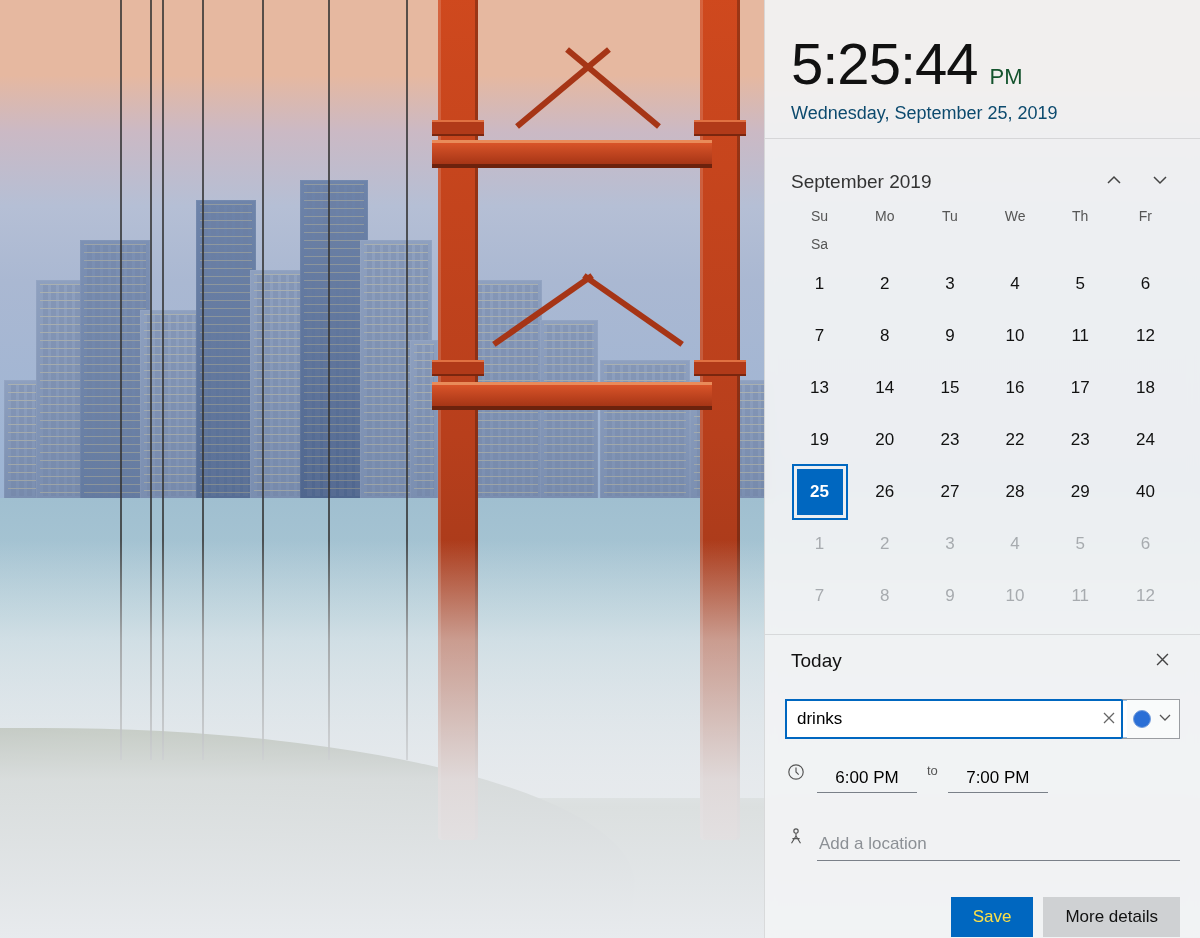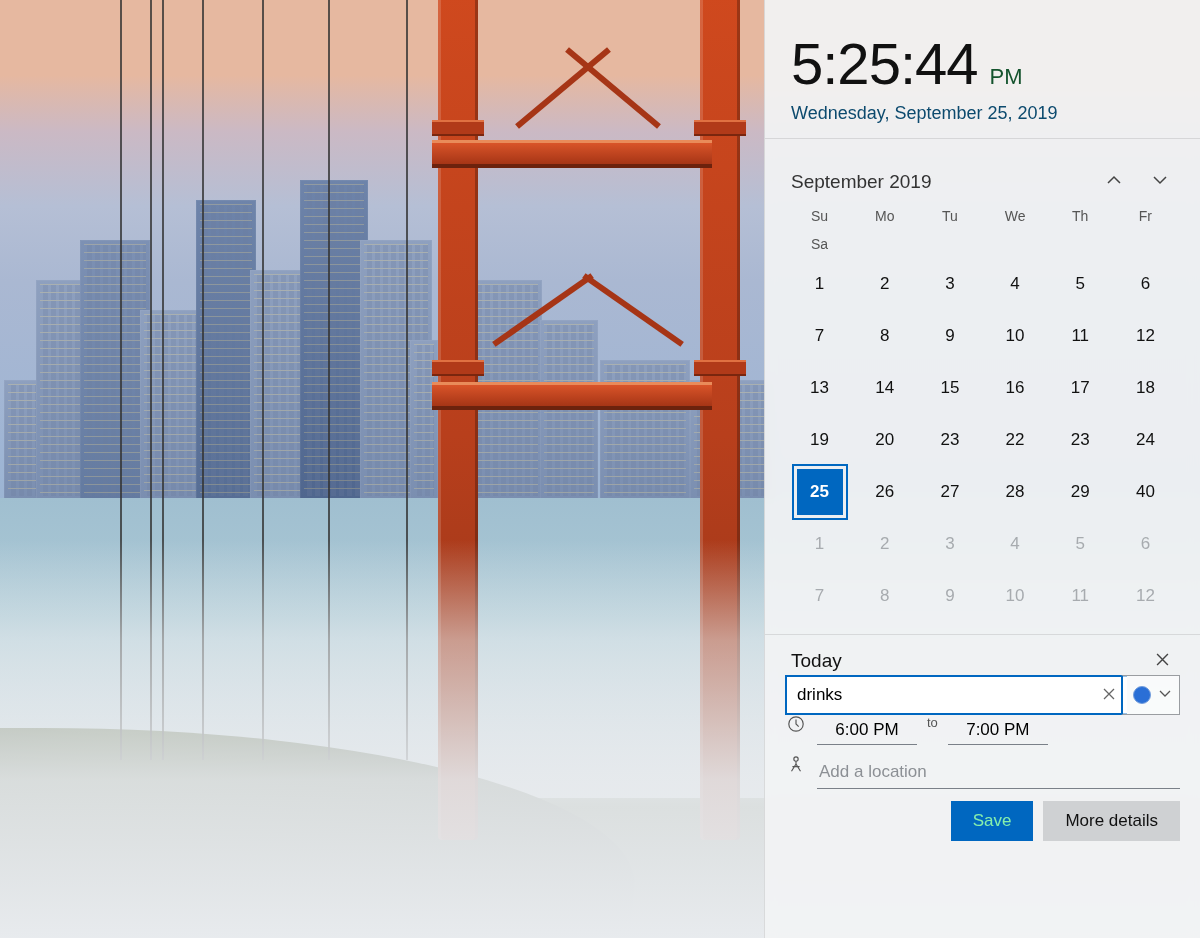--- a/index.html
+++ b/index.html
@@ -75,21 +75,21 @@
   .day { font-size: 17px; color:#111; height:52px; display:flex; align-items:center; justify-content:center; cursor:pointer;}
   .day.dim { color:#a7abaf; }
   .day.today span {
     background:#0067c0; color:#fff; width:46px; height:46px; display:flex; align-items:center; justify-content:center;
     outline:2px solid #0067c0; outline-offset:3px; font-weight:600;
   }
 
   .spacer-line { height:1px; background:rgba(0,0,0,0.1); margin-top:8px;}
 
   
-  .event-area { padding: 14px 20px 0 20px; display:flex; flex-direction:column; gap:0;}
+  .event-area { padding: 14px 20px 0 20px; display:flex; flex-direction:column; gap:24px;}
   .event-header { display:flex; align-items:center; justify-content:space-between; padding: 0 6px 2px 6px;}
   .event-title { font-size:19px; }
   .close { width:24px; height:24px; display:flex; align-items:center; justify-content:center; color:#444; cursor:pointer;}
   .close svg { width:13px; height:13px; }
 
   .row { display:flex; align-items:flex-start; gap:10px; }
   .title-row { gap:0; }
   .event-input {
     flex:1; height:40px; border:2px solid #0067c0; padding:0 30px 0 10px; font-size:17px; background:#fff; outline:none;
     border-right:none;
@@ -102,21 +102,21 @@
   .icon-col { width:22px; display:flex; justify-content:center; color:#555;}
   .icon-col svg { width:18px; height:18px; }
   .time-input { width:100px; height:30px; border:none; border-bottom:1px solid #7a8088; background:transparent; font-size:17px; text-align:center; outline:none;}
   .to-label { font-size:13px; color:#555; }
 
   .loc-input { flex:1; height:34px; border:none; border-bottom:1px solid #7a8088; background:transparent; font-size:17px; padding:0 2px; outline:none; color:#222;}
   .loc-input::placeholder { color:#8c9095; }
 
   .button-row { display:flex; justify-content:flex-end; gap:10px; padding-top:12px;}
   .btn { height:40px; padding:0 22px; font-size:17px; border:none; cursor:pointer; }
-  .btn-primary { background:#0067c0; color:#86efac; }
+  .btn-primary { background:#0067c0; color:#fde047; }
   .btn-secondary { background:#cfd1d3; color:#111; }
 
   .hide-agenda-row { display:flex; justify-content:flex-end; padding: 14px 20px 0 0;}
   .hide-agenda { display:flex; align-items:center; gap:6px; color:#0a4d8c; font-size:16px; cursor:pointer;}
   .hide-agenda svg { width:14px; height:14px; }
 
   .caret { color:#555;}
   .caret svg{width:12px;height:12px;}
 </style>
 </head>

